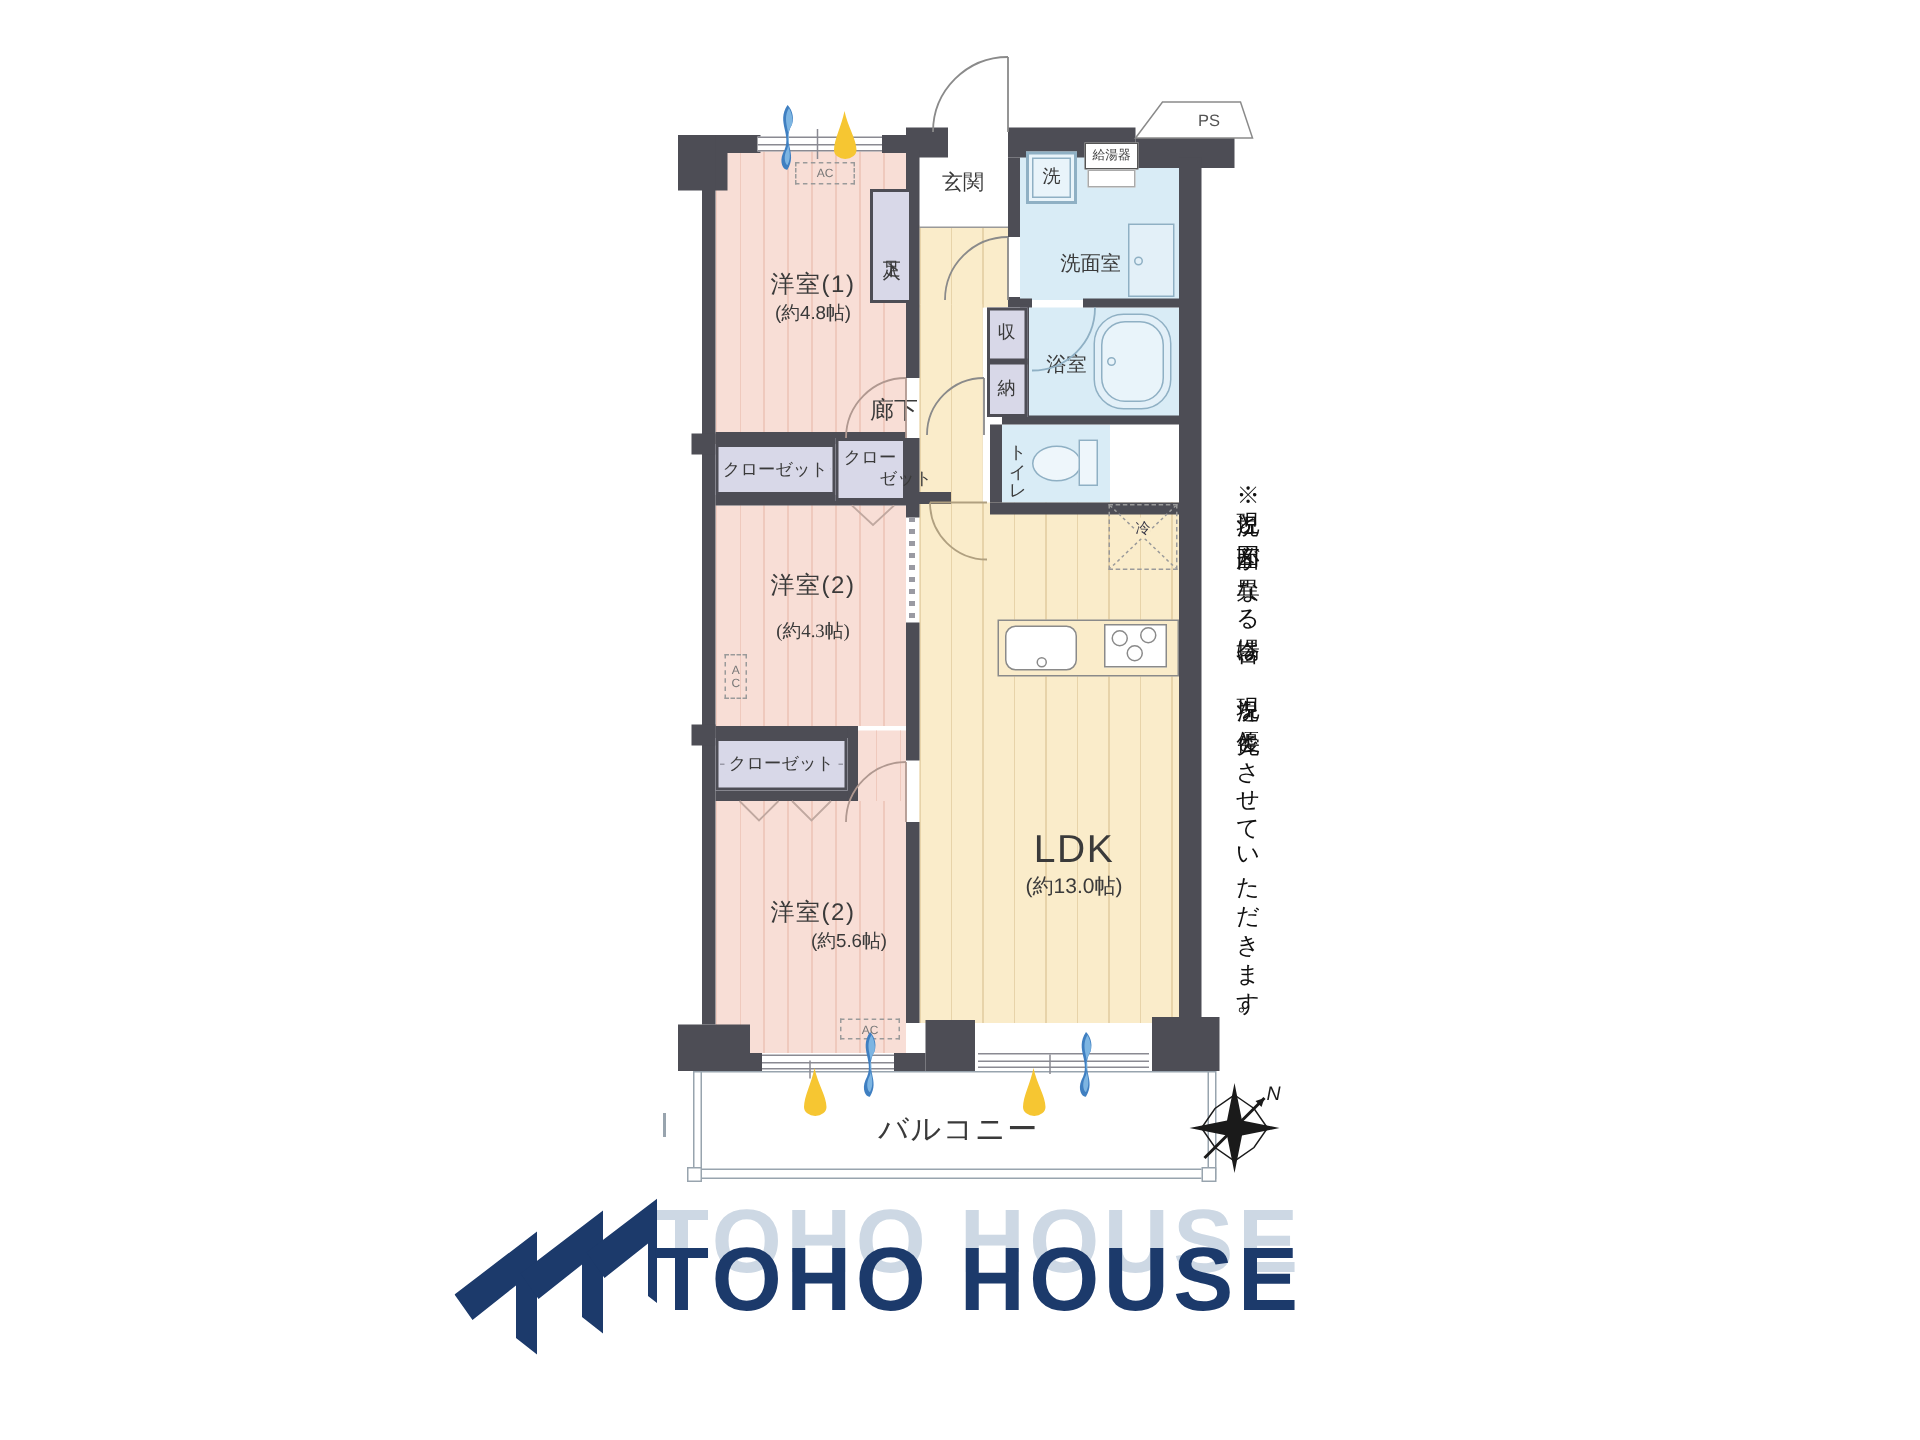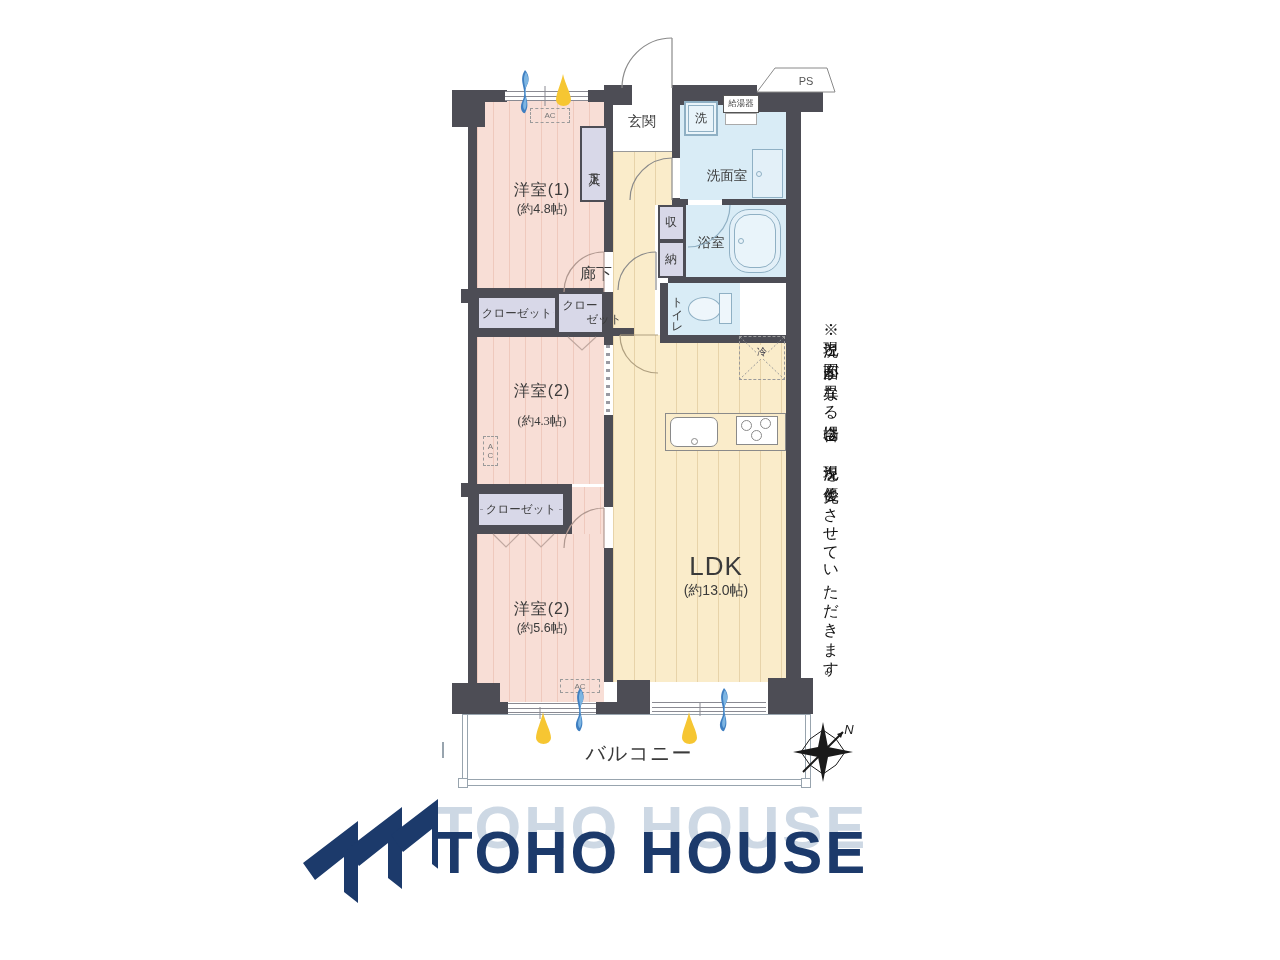--- a/index.html
+++ b/index.html
@@ -168,21 +168,21 @@
   <div class="dash-box tiny-lbl" style="left:483px;top:436px;width:15px;height:30px;writing-mode:vertical-rl;text-orientation:upright;letter-spacing:0;">
       <span>AC</span>
     </div>
   <div class="dash-box tiny-lbl" style="left:560px;top:679px;width:40px;height:14px;">AC</div>
 
   <div class="lbl room-name" style="left:542px;top:190px;">洋室(1)</div>
   <div class="lbl room-size" style="left:542px;top:209px;">(約4.8帖)</div>
   <div class="lbl room-name" style="left:542px;top:391px;">洋室(2)</div>
   <div class="lbl room-size" style="left:542px;top:421px;font-family:Liberation Serif, serif;">(約4.3帖)</div>
   <div class="lbl room-name" style="left:542px;top:609px;">洋室(2)</div>
-  <div class="lbl room-size" style="left:542px;top:628px;">(約5.6帖)</div>
+  <div class="lbl room-size" style="left:566px;top:628px;">(約5.6帖)</div>
   <div class="lbl" style="left:716px;top:566px;font-size:26px;letter-spacing:1px;">LDK</div>
   <div class="lbl" style="left:716px;top:591px;font-size:14px;">(約13.0帖)</div>
   <div class="lbl" style="left:642px;top:122px;font-size:14px;">玄関</div>
   <div class="lbl" style="left:596px;top:243px;font-size:16px;margin-top:31px;">廊下</div>
   <div class="lbl" style="left:727px;top:166px;font-size:13.5px;margin-top:10px;">洗面室</div>
   <div class="lbl" style="left:711px;top:243px;font-size:13.5px;">浴室</div>
   <div class="lbl vert" style="left:677px;top:308px;font-size:11.5px;letter-spacing:0;">トイレ</div>
   <div class="lbl" style="left:639px;top:753px;font-size:20px;letter-spacing:1px;">バルコニー</div>
 
   <svg class="abs" style="left:755px;top:66px;" width="82" height="28">

